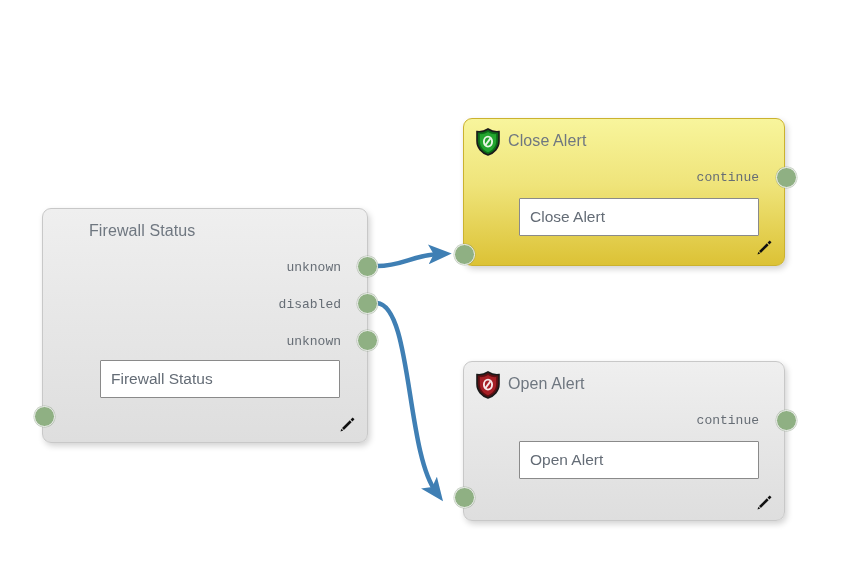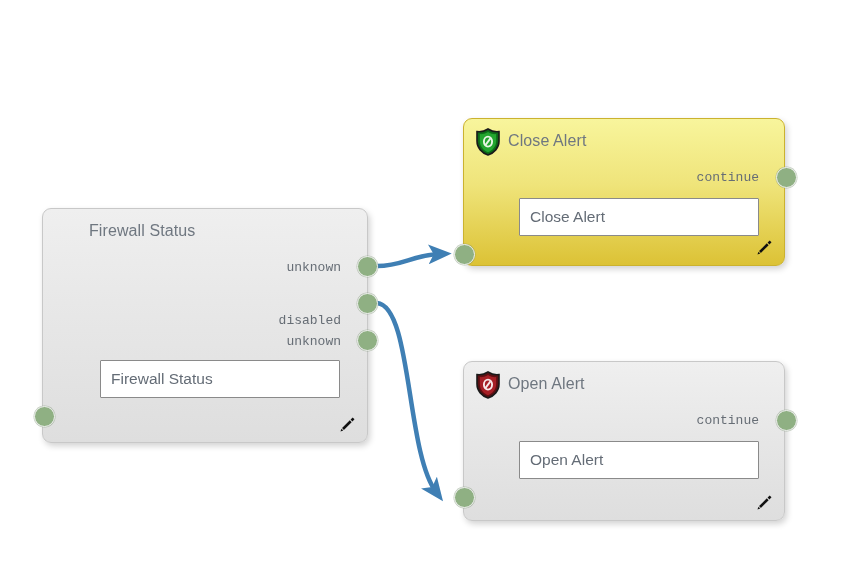--- a/index.html
+++ b/index.html
@@ -115,21 +115,21 @@
       </marker>
     </defs>
     <path id="edge-0" fill="none" stroke="#3f7fb4" stroke-width="4.5" stroke-linecap="round" marker-end="url(#arrowhead)" d="M 377 266 C 403 266, 412 255, 440 254"></path>
     <path id="edge-1" fill="none" stroke="#3f7fb4" stroke-width="4.5" stroke-linecap="round" marker-end="url(#arrowhead)" d="M 377 303 C 412 306, 406 452, 436 492"></path>
   </svg>
 
   <div class="node grey" id="node-firewall-status" style="left:42px; top:208px; width:326px; height:235px;">
     <div class="node-title" style="left:46px; top:13px;">Firewall Status</div>
 
     <div class="port-label" style="right:26px; top:51px;">unknown</div>
-    <div class="port-label" style="right:26px; top:104px;">disabled</div>
+    <div class="port-label" style="right:26px; top:88px;">disabled</div>
     <div class="port-label" style="right:26px; top:125px;text-align:right;">unknown</div>
 
     <input class="value-input" type="text" style="left: 57px; top: 151px; width: 240px; height: 38px;" value="Firewall Status">
 
     <span class="pencil-icon" style="right:11px; bottom:9px;">
       <svg viewBox="0 0 16 16" width="17" height="17" xmlns="http://www.w3.org/2000/svg">
         <path d="M12.9 1.4 L14.6 3.1 L12.6 5.1 L10.9 3.4 Z" fill="#111111"></path>
         <path d="M10.2 4.1 L11.9 5.8 L4.6 13.1 L2.9 11.4 Z" fill="#111111"></path>
         <path d="M2.3 12.0 L4.0 13.7 L1.4 14.6 Z" fill="#111111"></path>
       </svg>

